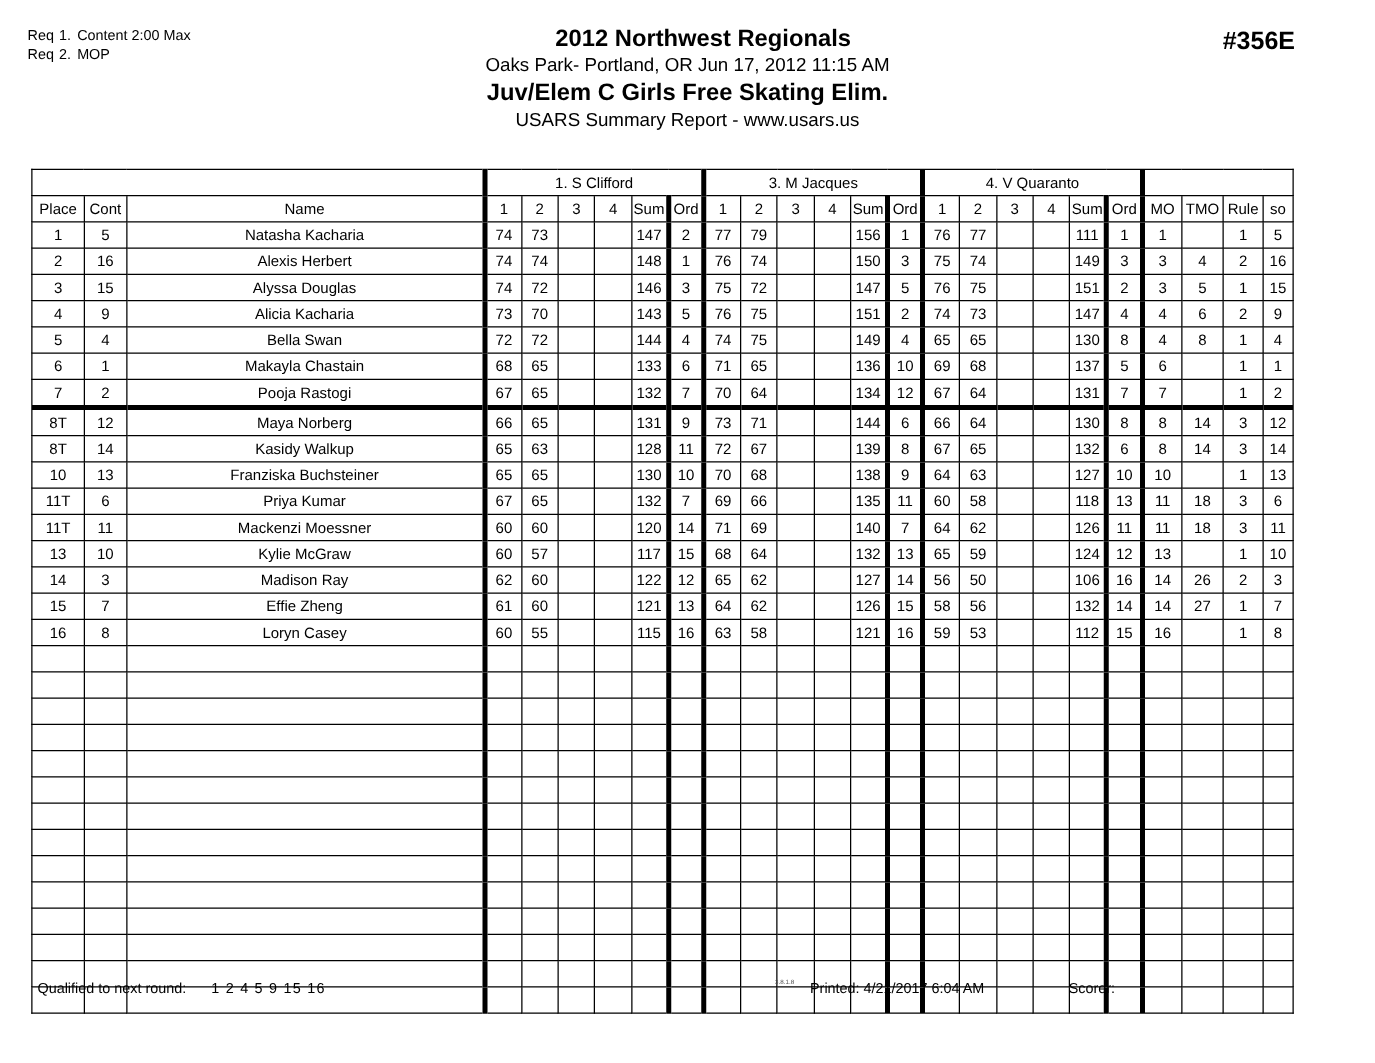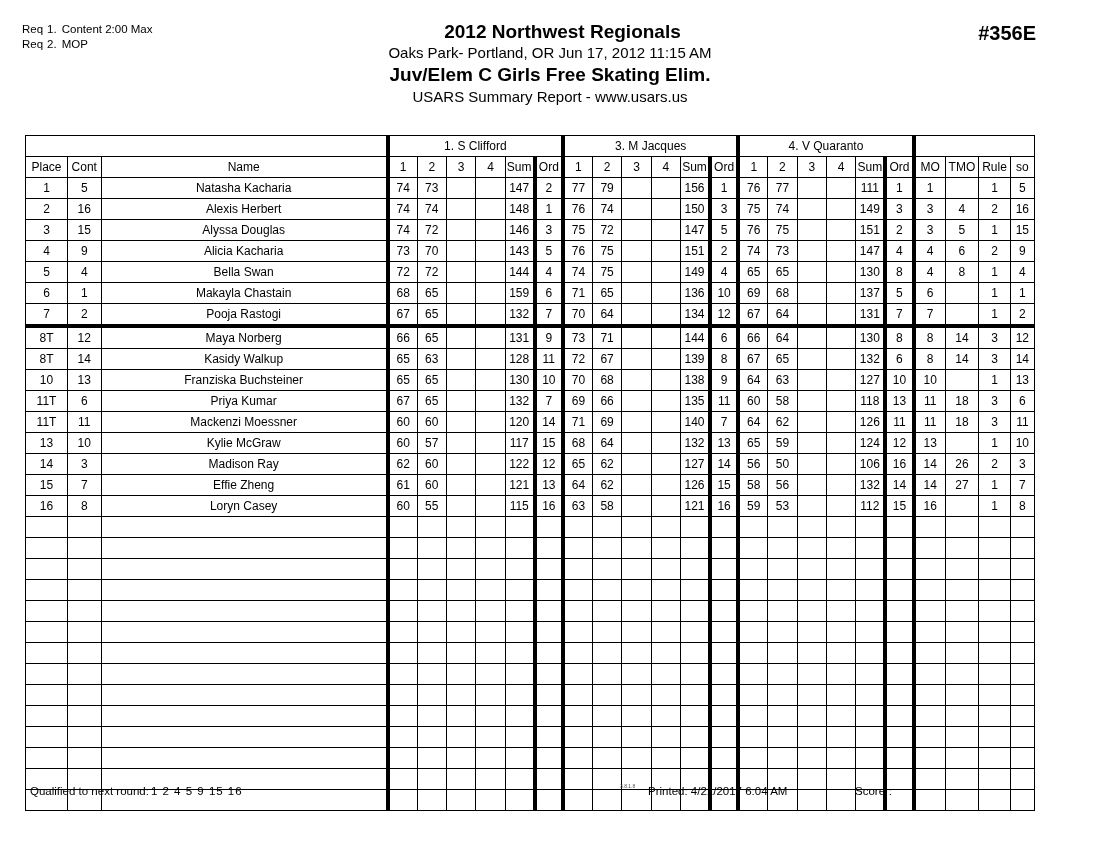--- a/index.html
+++ b/index.html
@@ -138,21 +138,21 @@
     width: 1100px;
     height: 24px;
     font-size: 11.5px;
   }
   #footer .f-qual {
     position: absolute;
     left: 30px;
     top: 3px;
     white-space: nowrap;
   }
-  #footer .f-qual .f-nums { margin-left: 2px; letter-spacing: 1px; }
+  #footer .f-qual .f-nums { margin-left: 20px; letter-spacing: 1px; }
   #footer .f-ver {
     position: absolute;
     left: 620px;
     top: 1px;
     font-size: 5px;
     color: #555;
   }
   #footer .f-printed {
     position: absolute;
     left: 648px;
@@ -382,21 +382,21 @@
         <td>4</td>
       </tr>
       <tr class="qual">
         <td>6</td>
         <td>1</td>
         <td class="c-name">Makayla Chastain</td>
         <td class="tk-l">68</td>
         <td>65</td>
         <td></td>
         <td></td>
-        <td>159</td>
+        <td>133</td>
         <td class="tk-l ord">6</td>
         <td class="tk-l">71</td>
         <td>65</td>
         <td></td>
         <td></td>
         <td>136</td>
         <td class="tk-l ord">10</td>
         <td class="tk-l">69</td>
         <td>68</td>
         <td></td>

